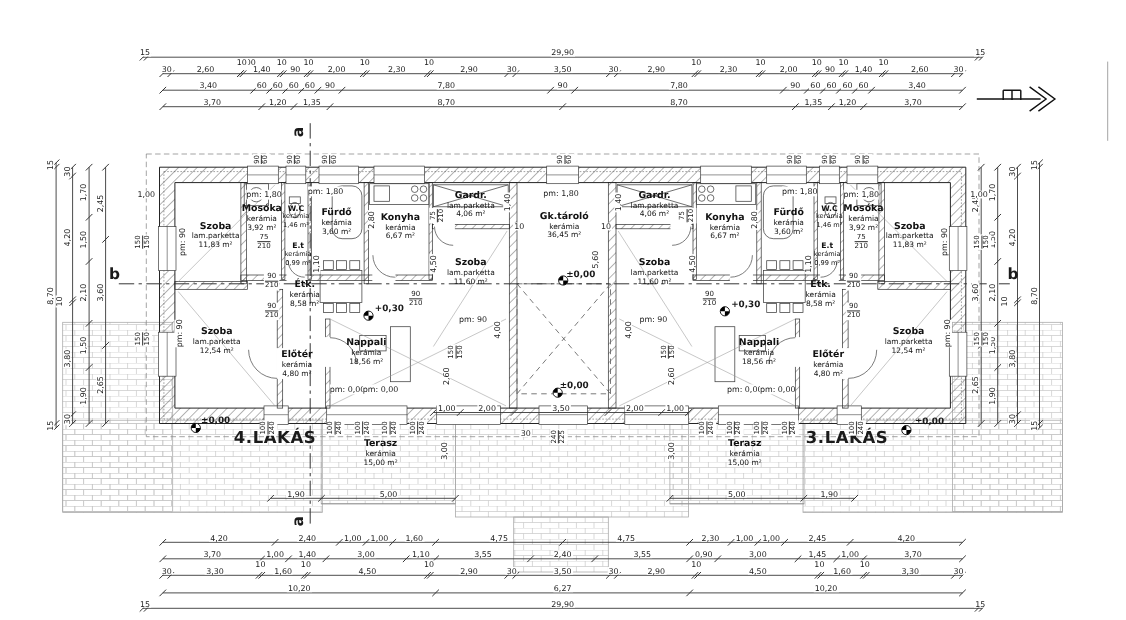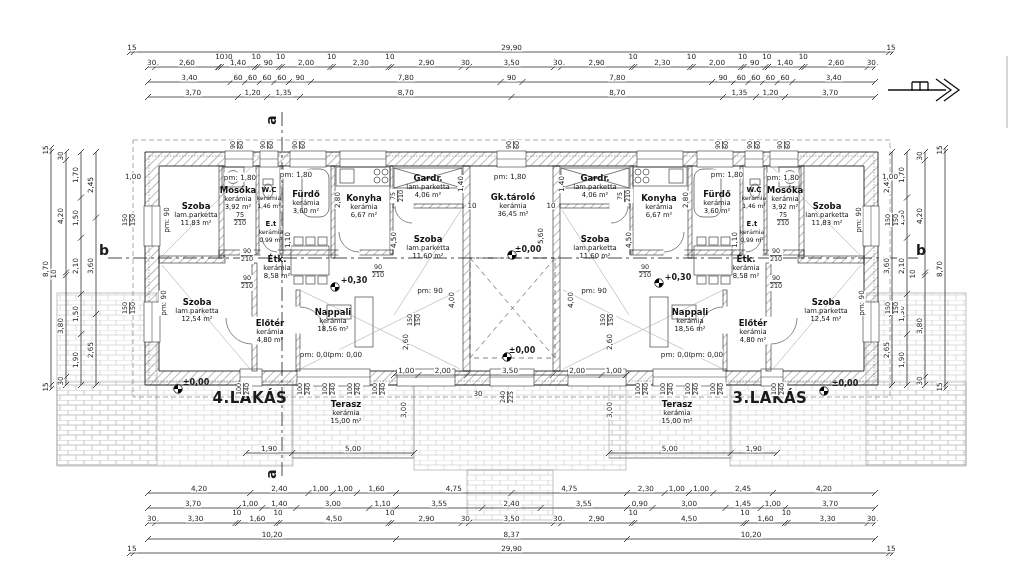--- a/index.html
+++ b/index.html
@@ -535,21 +535,21 @@
       <div class="dim" style="left: 557.697px; top: 519px;">30</div>
       <div class="dim" style="left: 596.6px; top: 519px;">2,90</div>
       <div class="dim" style="left: 633.072px; top: 513px;">10</div>
       <div class="dim" style="left: 688.995px; top: 519px;">4,50</div>
       <div class="dim" style="left: 744.918px; top: 513px;">10</div>
       <div class="dim" style="left: 765.585px; top: 519px;">1,60</div>
       <div class="dim" style="left: 786.253px; top: 513px;">10</div>
       <div class="dim" style="left: 827.587px; top: 519px;">3,30</div>
       <div class="dim" style="left: 871.353px; top: 519px;">30</div>
       <div class="dim" style="left: 272.003px; top: 535px;">10,20</div>
-      <div class="dim" style="left: 511.5px; top: 535px;">8,37</div>
+      <div class="dim" style="left: 511.5px; top: 535px;">6,27</div>
       <div class="dim" style="left: 750.997px; top: 535px;">10,20</div>
       <div class="dim" style="left: 131.895px; top: 549px;">15</div>
       <div class="dim" style="left: 511.5px; top: 549px;">29,90</div>
       <div class="dim" style="left: 891.105px; top: 549px;">15</div>
       <div class="dim rot" style="left: 46px; top: 150.008px;">15</div>
       <div class="dim rot" style="left: 46px; top: 268.5px;">8,70</div>
       <div class="dim rot" style="left: 46px; top: 386.992px;">15</div>
       <div class="dim rot" style="left: 61px; top: 156.017px;">30</div>
       <div class="dim rot" style="left: 61px; top: 216.276px;">4,20</div>
       <div class="dim rot" style="left: 54px; top: 273.856px;">10</div>

